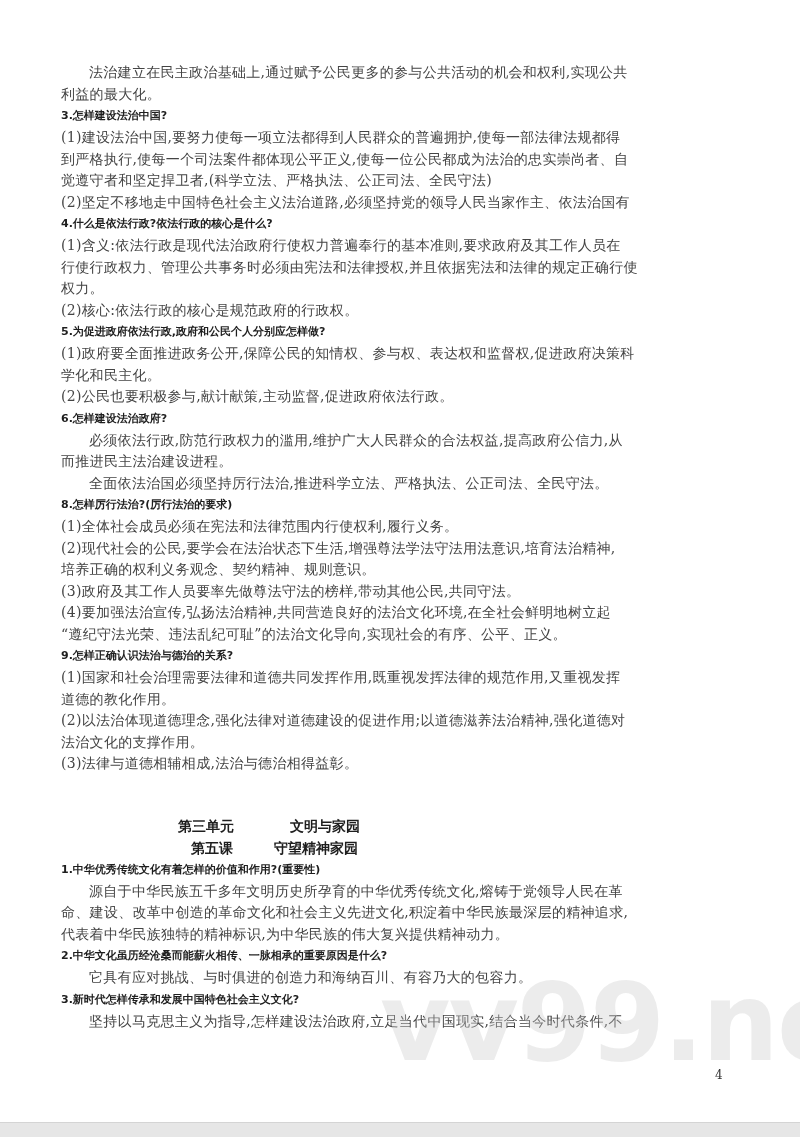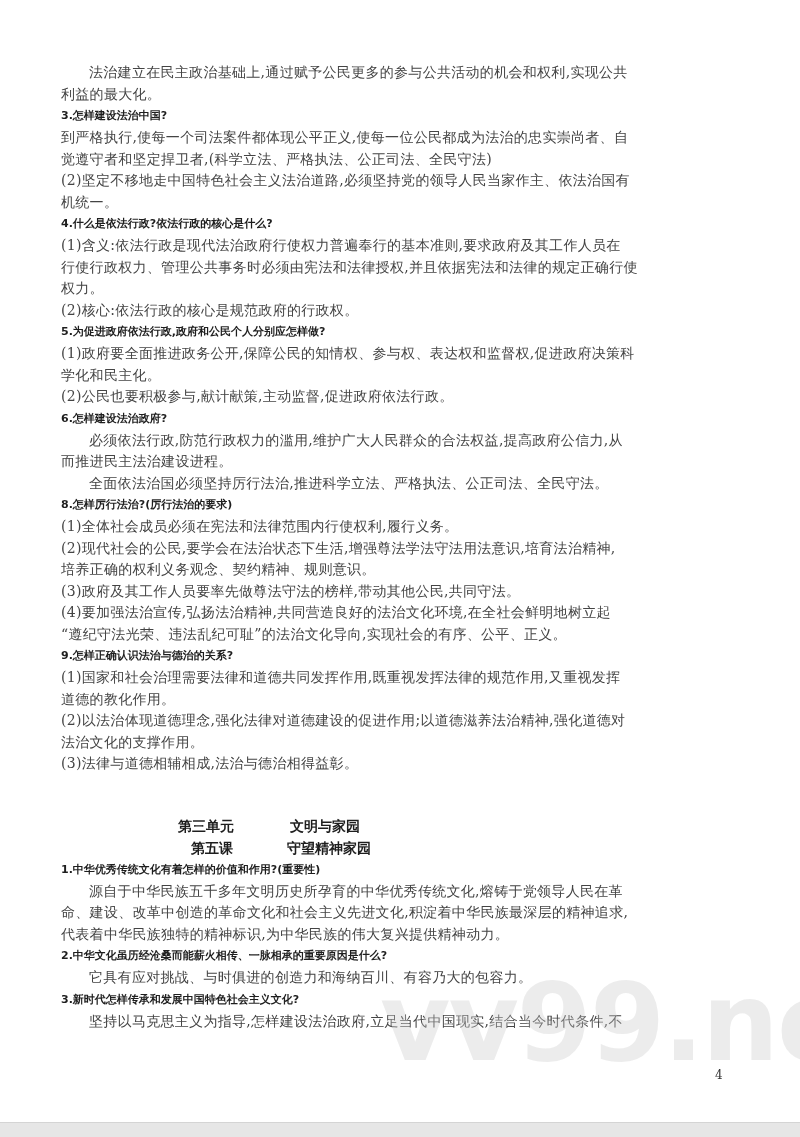--- a/index.html
+++ b/index.html
@@ -21,24 +21,24 @@
 </head>
 <body>
 
 <div class="page">
   <div class="content">
 
     <div class="line indent">法治建立在民主政治基础上,通过赋予公民更多的参与公共活动的机会和权利,实现公共</div>
     <div class="line">利益的最大化。</div>
 
     <div class="heading">3.怎样建设法治中国?</div>
+    <div class="line">(1)建设法治中国,要努力使每一项立法都得到人民群众的普遍拥护,使每一部法律法规都得</div>
     <div class="line">到严格执行,使每一个司法案件都体现公平正义,使每一位公民都成为法治的忠实崇尚者、自</div>
     <div class="line">觉遵守者和坚定捍卫者,(科学立法、严格执法、公正司法、全民守法)</div>
     <div class="line">(2)坚定不移地走中国特色社会主义法治道路,必须坚持党的领导人民当家作主、依法治国有</div>
-    <div class="line">机统一。</div>
 
     <div class="heading">4.什么是依法行政?依法行政的核心是什么?</div>
     <div class="line">(1)含义:依法行政是现代法治政府行使权力普遍奉行的基本准则,要求政府及其工作人员在</div>
     <div class="line">行使行政权力、管理公共事务时必须由宪法和法律授权,并且依据宪法和法律的规定正确行使</div>
     <div class="line">权力。</div>
     <div class="line">(2)核心:依法行政的核心是规范政府的行政权。</div>
 
     <div class="heading">5.为促进政府依法行政,政府和公民个人分别应怎样做?</div>
     <div class="line">(1)政府要全面推进政务公开,保障公民的知情权、参与权、表达权和监督权,促进政府决策科</div>
     <div class="line">学化和民主化。</div>
@@ -66,21 +66,21 @@
     <div class="line">(3)法律与道德相辅相成,法治与德治相得益彰。</div>
 
     <div class="spacer"></div>
 
     <div class="unit-title">
       <span style="position:absolute;left:117px;">第三单元</span>
       <span style="position:absolute;left:229px;">文明与家园</span>
     </div>
     <div class="unit-title">
       <span style="position:absolute;left:130px;">第五课</span>
-      <span style="position:absolute;left:226px;text-align:right;">守望精神家园</span>
+      <span style="position:absolute;left:213px;text-align:right;">守望精神家园</span>
     </div>
 
     <div class="heading">1.中华优秀传统文化有着怎样的价值和作用?(重要性)</div>
     <div class="line indent">源自于中华民族五千多年文明历史所孕育的中华优秀传统文化,熔铸于党领导人民在革</div>
     <div class="line">命、建设、改革中创造的革命文化和社会主义先进文化,积淀着中华民族最深层的精神追求,</div>
     <div class="line">代表着中华民族独特的精神标识,为中华民族的伟大复兴提供精神动力。</div>
 
     <div class="heading">2.中华文化虽历经沧桑而能薪火相传、一脉相承的重要原因是什么?</div>
     <div class="line indent">它具有应对挑战、与时俱进的创造力和海纳百川、有容乃大的包容力。</div>
 

